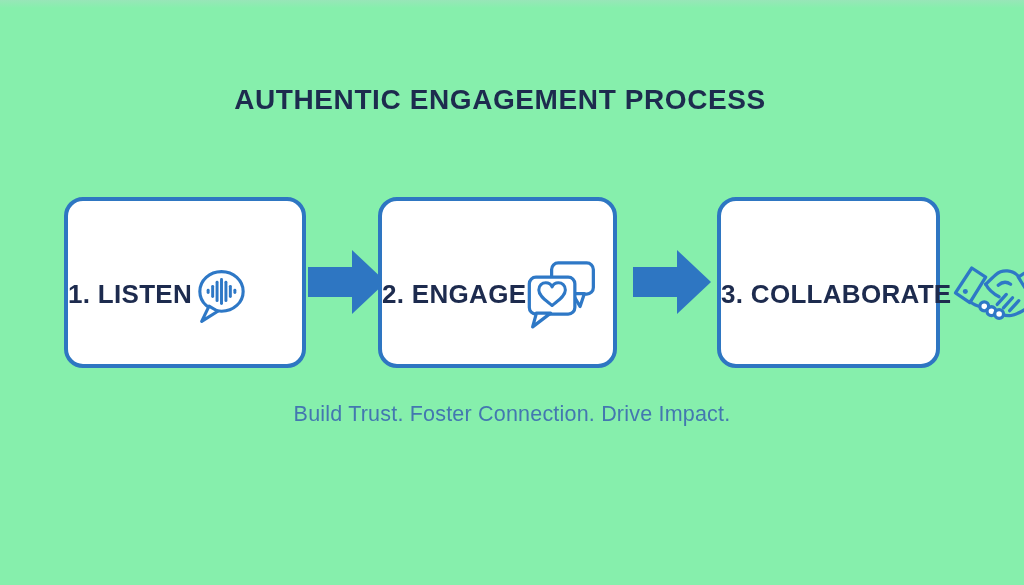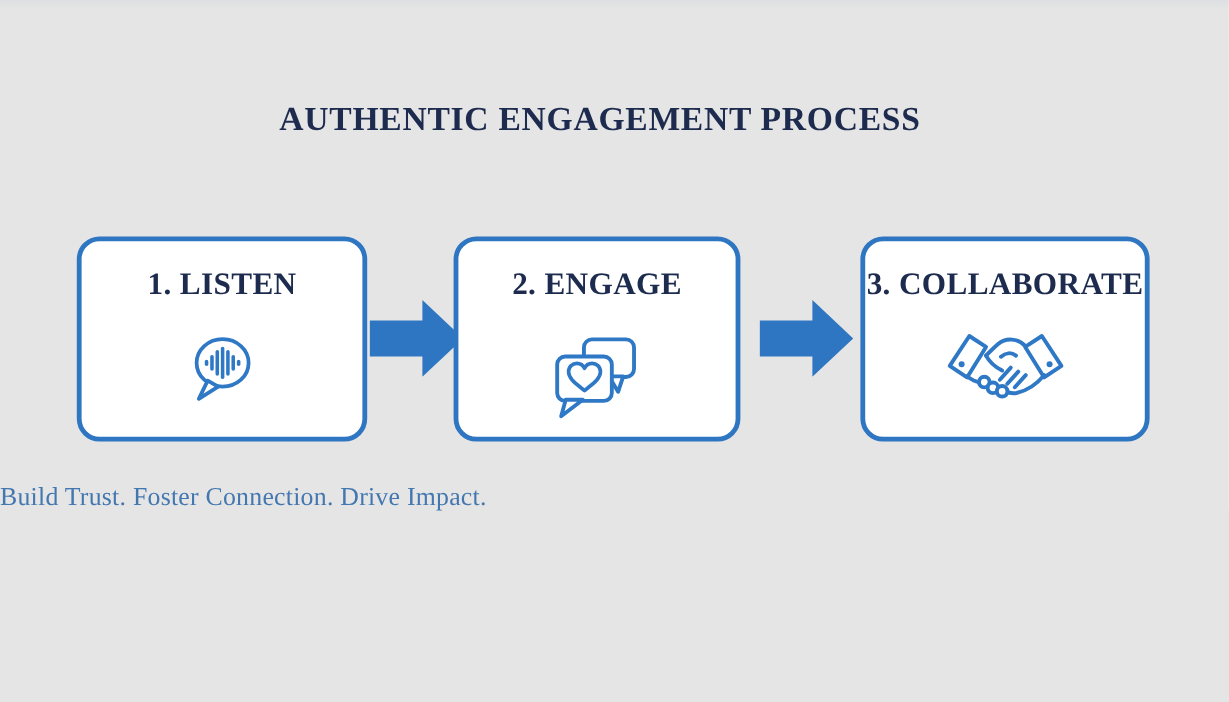--- a/index.html
+++ b/index.html
@@ -4,59 +4,59 @@
 <style>
   html,body{margin:0;padding:0;}
   body{
     width:1024px;height:585px;
     background:#fdfdfe;
     font-family:"Liberation Sans", sans-serif;
     overflow:hidden;
   }
   .slide{
     position:relative;width:1024px;height:585px;
-    background:#e5e5e5;
-    font-family:Liberation Serif, serif;
+    background:#86efac;
   }
   .top-strip{
     position:absolute;top:0;left:0;width:1024px;height:8px;
     background:linear-gradient(to bottom, rgba(198,207,216,0.28), rgba(198,207,216,0));
   }
   .title{
     position:absolute;top:84px;left:0;width:1024px;
     text-align:center;
     transform:translateX(-12px);
     font-size:28px;font-weight:bold;letter-spacing:0.6px;
     color:#1d2b4e;
   }
   .step-box{
     position:absolute;top:197px;height:171px;
     box-sizing:border-box;
     background:#ffffff;
     border:4px solid #2e76c2;
     border-radius:19px;
-    display:flex;flex-direction:column;align-items:center;
+    display:flex;align-items:center;
   }
   .step-box.b1{left:64px;width:242px;}
   .step-box.b2{left:378px;width:239px;}
-  .step-box.b3{left:717px;width:241px;}
+  .step-box.b3{left:717px;width:223px;}
   .step-label{
     margin-top:23px;
     font-size:26px;font-weight:bold;letter-spacing:0.3px;
     color:#1d2b4e;line-height:26px;white-space:nowrap;
   }
   .icon-wrap{display:flex;align-items:flex-start;justify-content:center;}
   .b1 .icon-wrap{margin-top:27px;}
   .b2 .icon-wrap{margin-top:29px;}
   .b3 .icon-wrap{margin-top:18px;}
   .flow-arrow{position:absolute;top:250px;width:78px;height:64px;}
   .flow-arrow.a1{left:308px;}
   .flow-arrow.a2{left:633px;}
   .tagline{
     position:absolute;top:402px;left:0;width:1024px;
+    text-align:center;
     font-size:21.5px;letter-spacing:0.2px;
     color:#4377b0;
   }
 </style>
 </head>
 <body>
 
 <div class="slide">
 
   <div class="top-strip"></div>

